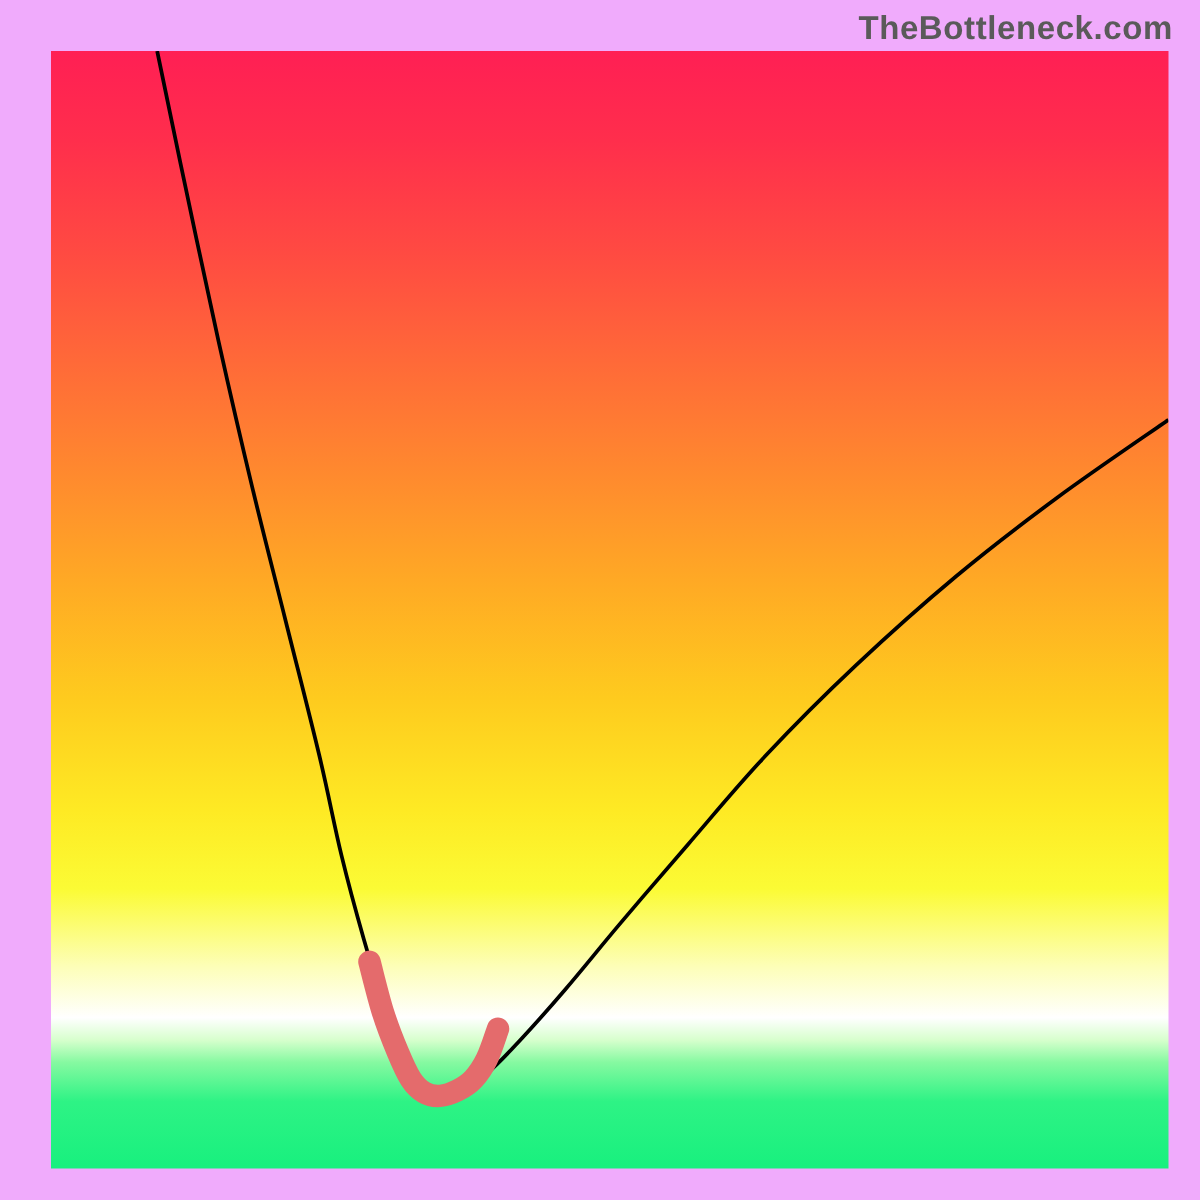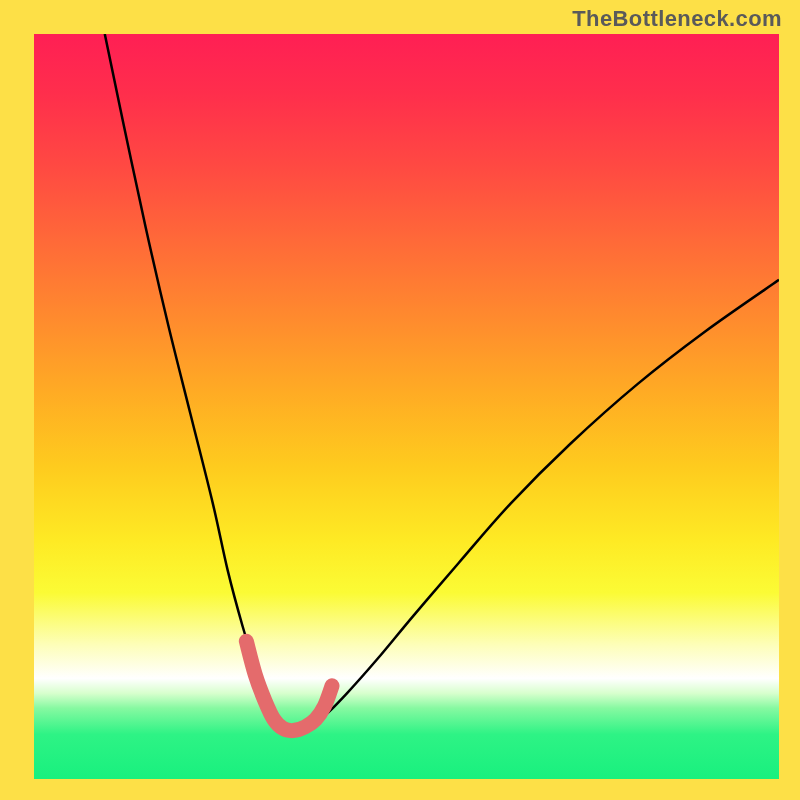--- a/index.html
+++ b/index.html
@@ -10,21 +10,21 @@
     overflow: hidden;
     background: #000;
     font-family: Arial, Helvetica, sans-serif;
   }
   .frame {
     position: absolute;
     left: 0;
     top: 0;
     width: 800px;
     height: 800px;
-    background: #fde047;
+    background: #f0abfc;
   }
   .plot-area {
     position: absolute;
     left: 34px;
     top: 34px;
     width: 745px;
     height: 745px;
     
     background: linear-gradient(
       to bottom,

